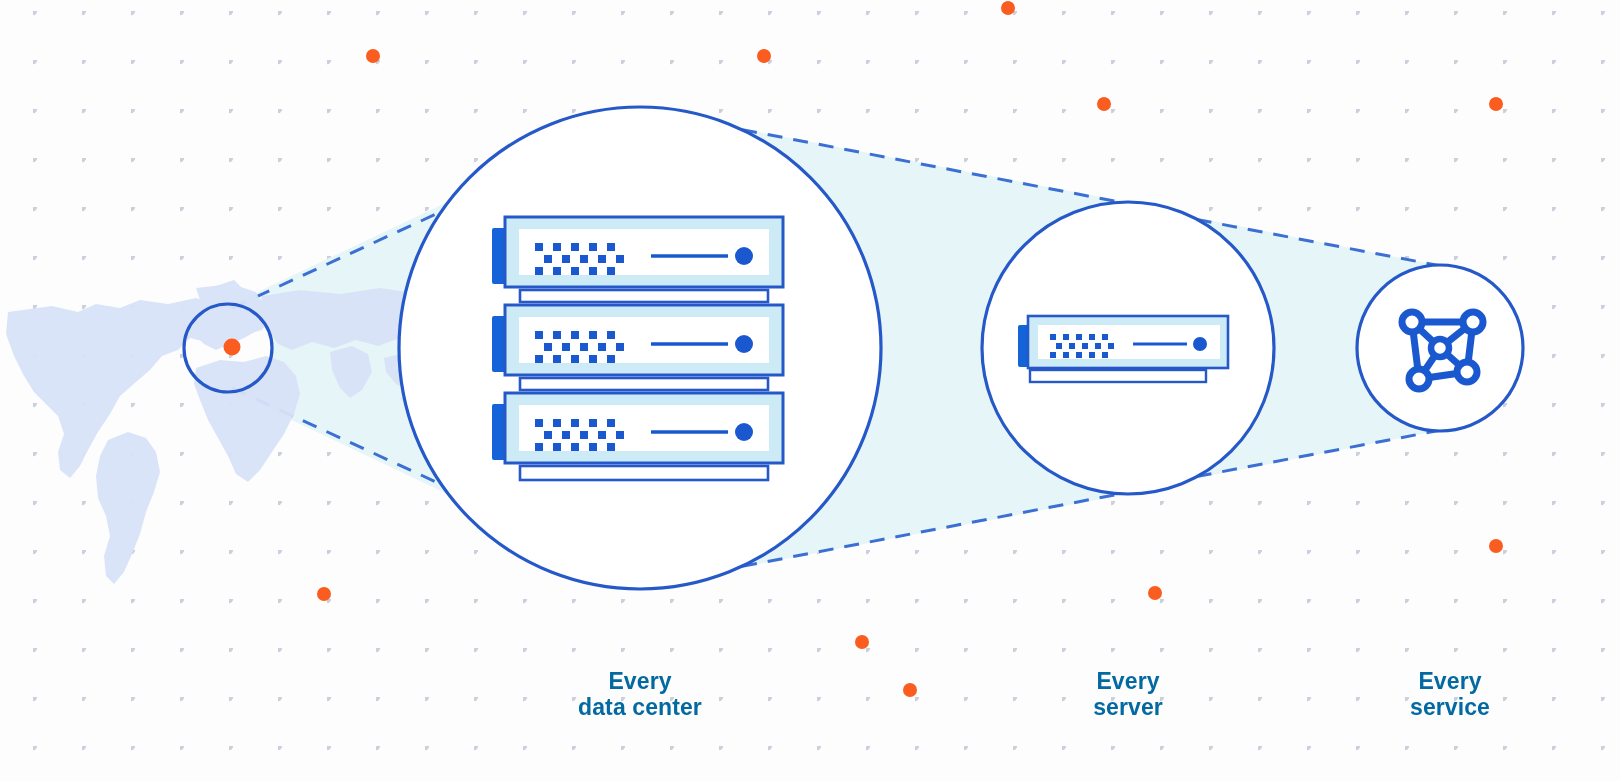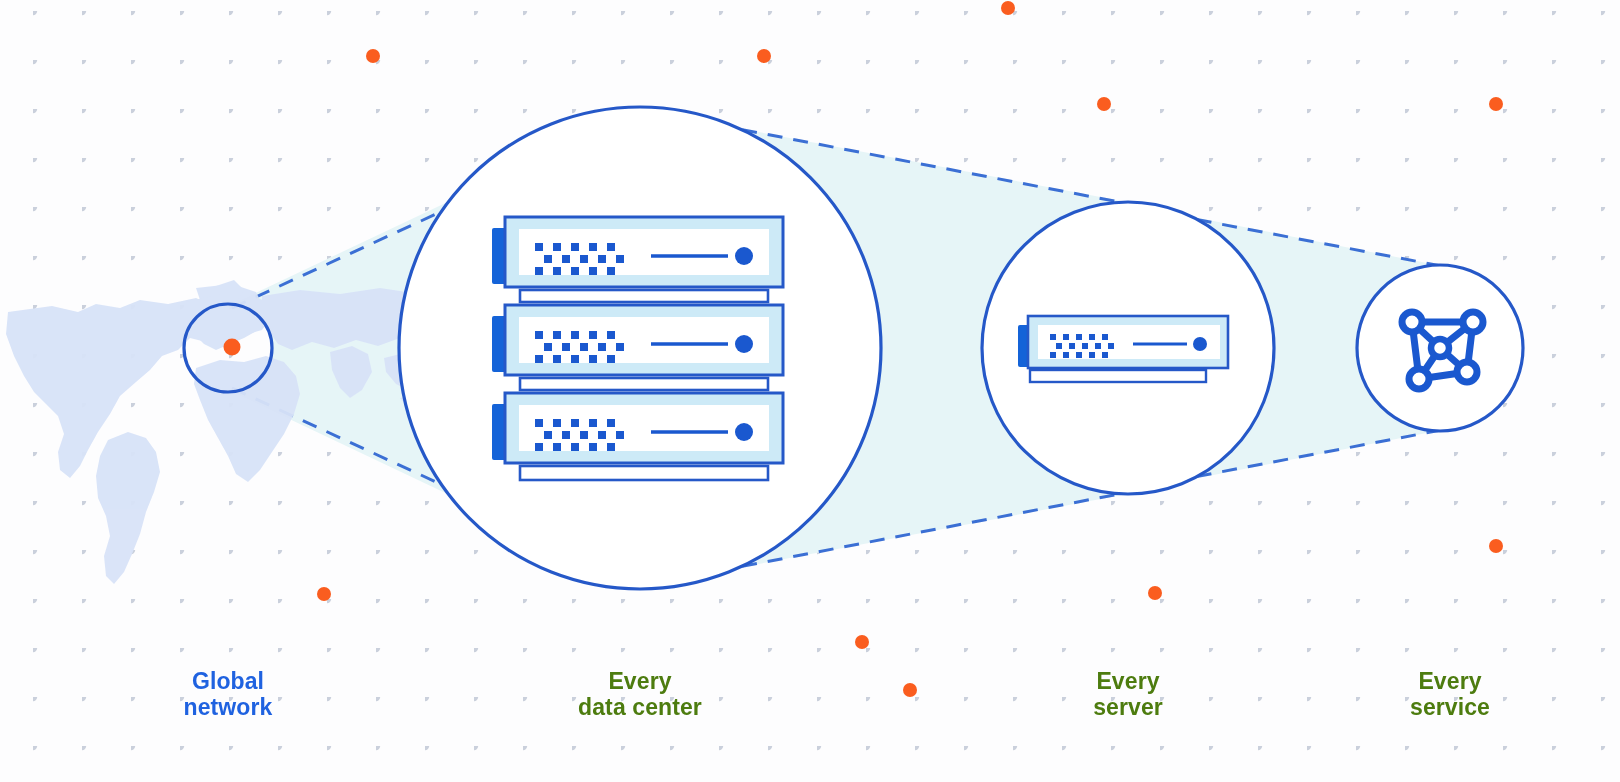--- a/index.html
+++ b/index.html
@@ -6,21 +6,21 @@
   html,body{margin:0;padding:0;background:#ffffff;}
   body{
     font-family:"Liberation Sans","DejaVu Sans",sans-serif;
     width:1620px;height:782px;overflow:hidden;position:relative;
   }
   #stage{position:relative;width:1620px;height:782px;background:#fdfdfe;}
   #stage svg{display:block;position:absolute;top:0;left:0;}
   .lbl{
     position:absolute;text-align:center;
     font-size:23px;line-height:26px;font-weight:700;
-    color:#4d7c0f;letter-spacing:.1px;white-space:pre-line;
+    color:#0369a1;letter-spacing:.1px;white-space:pre-line;
   }
   .lbl.accent{color:#1f62e0;}
 </style>
 </head>
 <body>
 
 <div id="stage">
 
   <svg width="1620" height="782" viewBox="0 0 1620 782">
     <defs>
@@ -253,22 +253,20 @@
       <line x1="1440" y1="348" x2="1467" y2="372"></line>
       <line x1="1419" y1="379" x2="1467" y2="372"></line>
       <circle cx="1412" cy="322" r="10" fill="#ffffff" stroke-width="7"></circle>
       <circle cx="1473" cy="322" r="10" fill="#ffffff" stroke-width="7"></circle>
       <circle cx="1440" cy="348" r="9" fill="#ffffff" stroke-width="6.5"></circle>
       <circle cx="1419" cy="379" r="10" fill="#ffffff" stroke-width="7"></circle>
       <circle cx="1467" cy="372" r="10" fill="#ffffff" stroke-width="7"></circle>
     </g>
   </svg>
 
-  <div class="lbl accent" style="left:128px;top:668px;width:200px;">Global
-network</div>
 
   <div class="lbl" style="left:540px;top:668px;width:200px;">Every
 data center</div>
 
   <div class="lbl" style="left:1028px;top:668px;width:200px;">Every
 server</div>
 
   <div class="lbl" style="left:1350px;top:668px;width:200px;">Every
 service</div>
 

